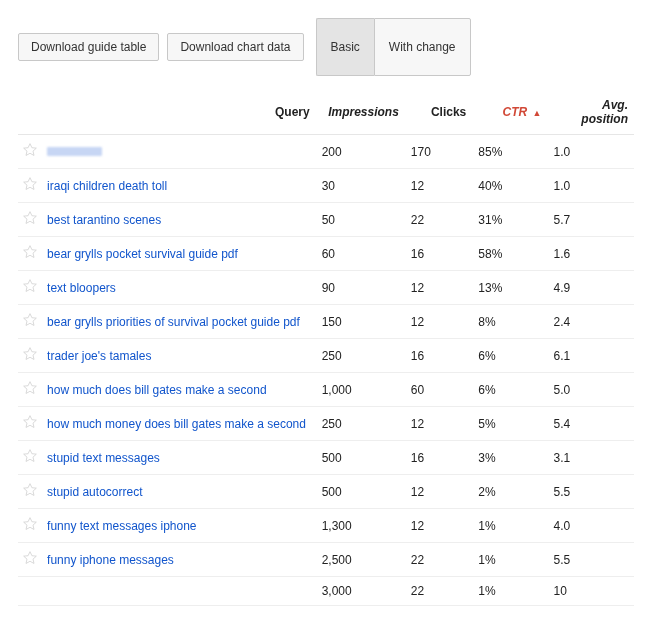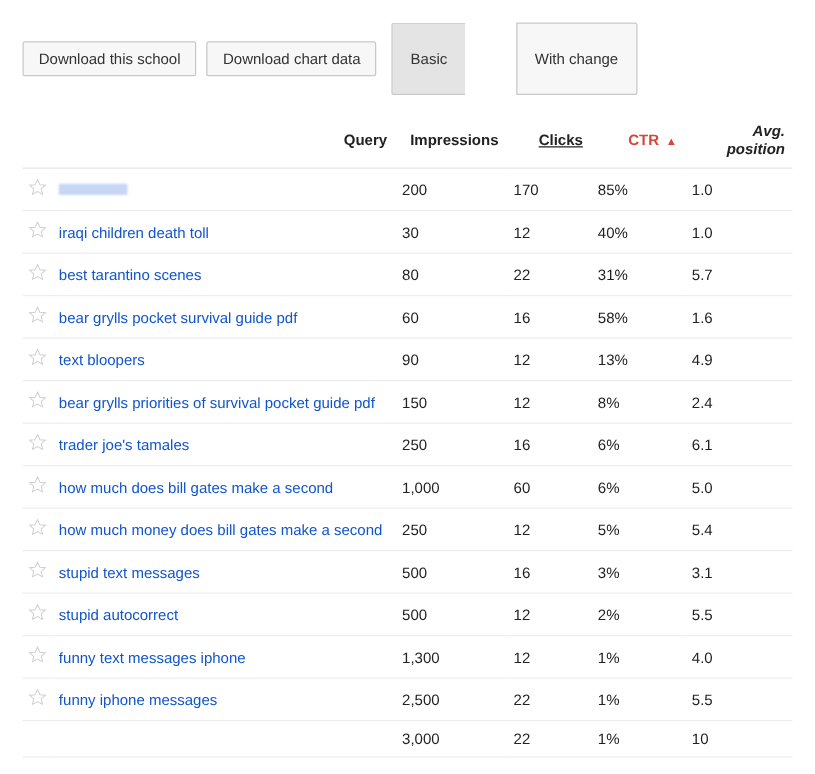--- a/index.html
+++ b/index.html
@@ -33,21 +33,21 @@
     }
     .seg {
       padding: 21px 14px;
       border: 1px solid #c8c8c8;
       background: #f7f7f7;
       font-size: 12px;
       color: #333;
       cursor: pointer;
     }
     .seg.first { border-radius: 2px 0 0 2px; border-right: none; }
-    .seg.last  { border-radius: 0 2px 2px 0; margin-left: 41px; }
+    .seg.last  { border-radius: 0 2px 2px 0; }
     .seg.active { background: #e4e4e4; }
     table {
       border-collapse: collapse;
       width: 100%;
     }
     thead th {
       text-align: right;
       font-weight: bold;
       font-size: 12px;
       color: #222;
@@ -75,30 +75,30 @@
     .star svg { width: 16px; height: 16px; fill: none; stroke: #d0d0d0; stroke-width: 1.2; }
     .query-link { color: #1155cc; cursor: pointer; }
     .redacted {
       display: inline-block;
       width: 55px; height: 9px;
       background: #c7d6f4;
       filter: blur(1px);
       border-radius: 1px;
     }
     .col-query { width: 300px; }
-    .col-impr  { width: 90px; }
-    .col-clicks{ width: 70px; text-decoration: underline; }
-    .col-ctr   { width: 80px; }
+    .col-impr  { width: 90px; font-style: italic; }
+    .col-clicks{ width: 70px; }
+    .col-ctr   { width: 80px; font-style: italic; }
     .col-avg   { width: 90px; font-style: italic; }
   </style>
 </head>
 <body>
 
 <div class="toolbar">
-  <button class="btn">Download this school</button>
+  <button class="btn">Download guide table</button>
   <button class="btn">Download chart data</button>
   <div class="seg-group">
     <button class="seg first active">Basic</button>
     <button class="seg last">With change</button>
   </div>
 </div>
 
 <table>
   <thead>
     <tr>
@@ -132,21 +132,21 @@
         <td>30</td>
         <td>12</td>
         <td>40%</td>
         <td>1.0</td>
       </tr>
       <tr>
         <td class="star-cell"><span class="star"><svg viewBox="0 0 24 24">
               <path d="M12 2.5l2.9 6.1 6.6.6-5 4.5 1.5 6.5L12 16.9 6 20.2l1.5-6.5-5-4.5 6.6-.6z"></path>
             </svg></span></td>
         <td class="col-query"><span class="query-link">best tarantino scenes</span></td>
-        <td>80</td>
+        <td>50</td>
         <td>22</td>
         <td>31%</td>
         <td>5.7</td>
       </tr>
       <tr>
         <td class="star-cell"><span class="star"><svg viewBox="0 0 24 24">
               <path d="M12 2.5l2.9 6.1 6.6.6-5 4.5 1.5 6.5L12 16.9 6 20.2l1.5-6.5-5-4.5 6.6-.6z"></path>
             </svg></span></td>
         <td class="col-query"><span class="query-link">bear grylls pocket survival guide pdf</span></td>
         <td>60</td>

